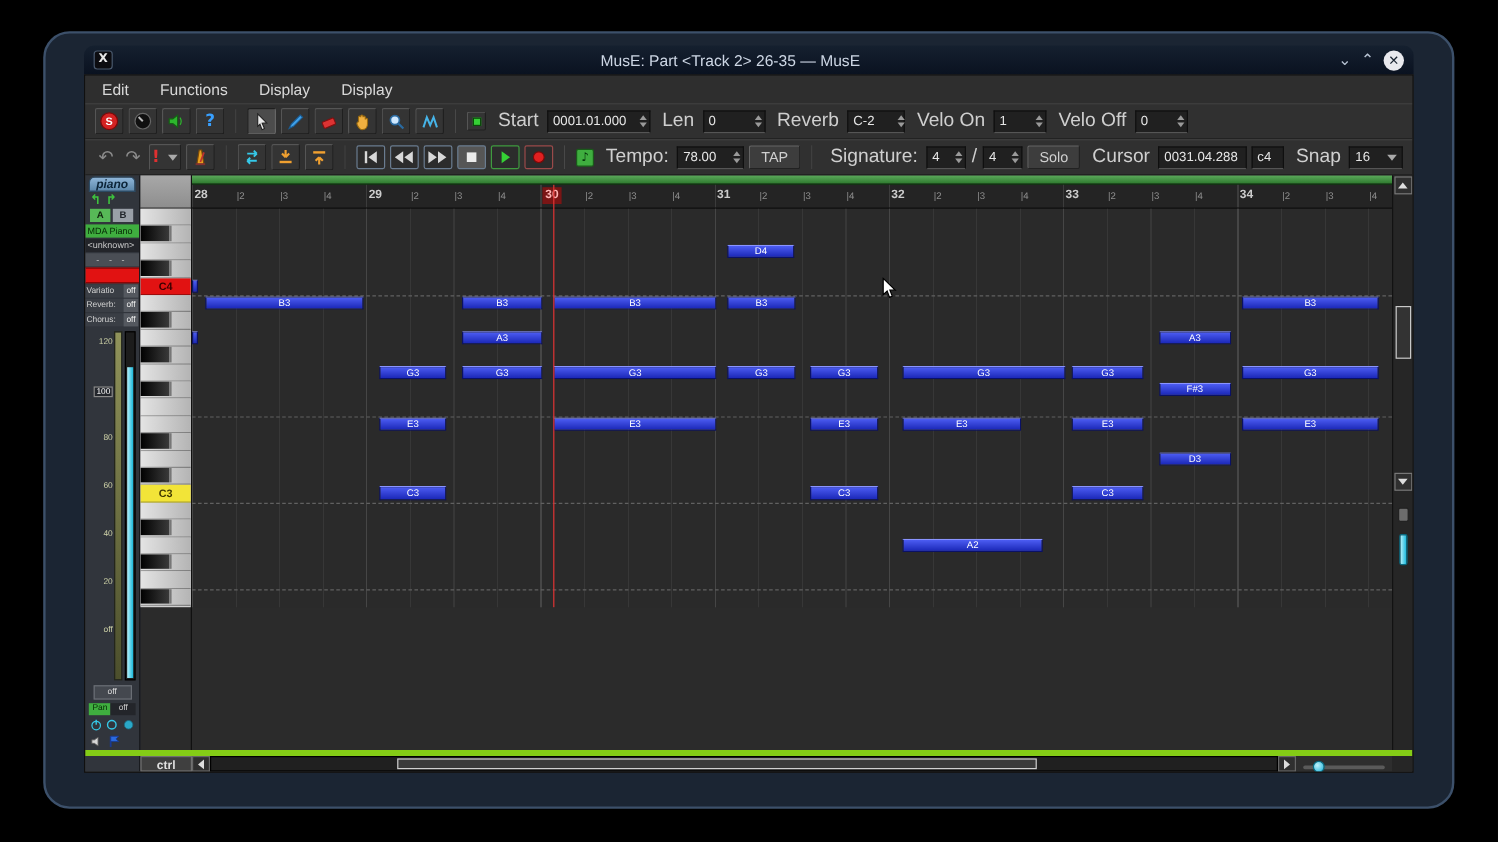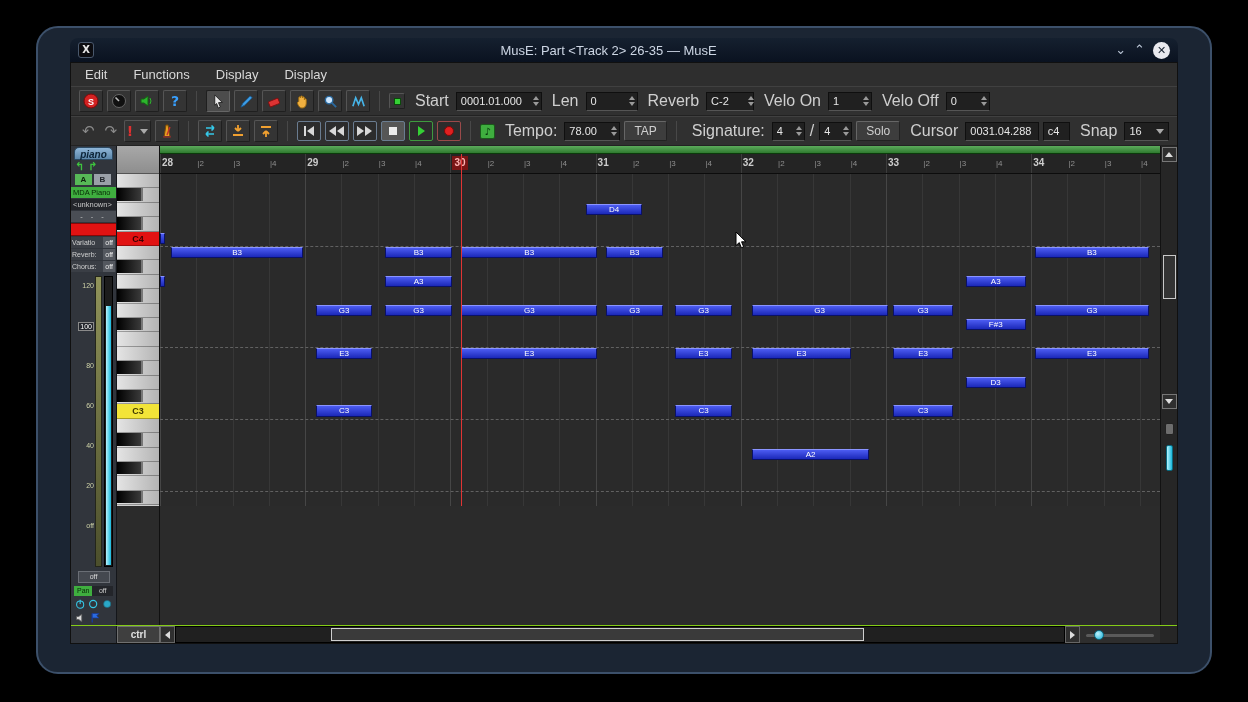--- a/index.html
+++ b/index.html
@@ -121,21 +121,21 @@
   .vscroll{width:17px;background:#262626;border-left:1px solid #121212;display:flex;flex-direction:column;align-items:center;}
   .vs-btn{width:15px;height:15px;margin-top:1px;background:#2f2f2f;border:1px solid #777;display:flex;align-items:center;justify-content:center;}
   .ch-up{width:0;height:0;border-left:4px solid transparent;border-right:4px solid transparent;border-bottom:5px solid #ddd;}
   .ch-dn{width:0;height:0;border-left:4px solid transparent;border-right:4px solid transparent;border-top:5px solid #ddd;}
   .vs-track{width:15px;height:230px;position:relative;margin-top:1px;}
   .vs-thumb{position:absolute;left:1px;right:1px;top:40%;height:19%;background:#333;border:1px solid #c8c8c8;}
   .vzoom{width:15px;flex:1;position:relative;}
   .vzoom-knob{position:absolute;left:3px;top:14px;width:9px;height:12px;background:#6d6d6d;border:1px solid #222;border-radius:2px;}
   .vzoom-handle{position:absolute;left:4px;top:36px;width:7px;height:26px;background:linear-gradient(90deg,#b6f2fc,#18b8dc);border:1px solid #0a6a80;border-radius:2px;}
   
-  .bottombar{height:18px;display:flex;background:#2e2e2e;border-top:1px solid #84cc16;}
+  .bottombar{height:18px;display:flex;background:#2e2e2e;border-top:5px solid #84cc16;}
   .bb-gap{width:46px;background:#31353c;border-right:1px solid #14161a;}
   .ctrl-btn{width:43px;background:#3f3f3f;border:1px solid #707070;color:#e0e0e0;
     font:bold 10px/15px "Liberation Sans",sans-serif;text-align:center;}
   .hs-btn{width:15px;background:#2f2f2f;border:1px solid #666;display:flex;align-items:center;justify-content:center;}
   .ch-l{width:0;height:0;border-top:4px solid transparent;border-bottom:4px solid transparent;border-right:5px solid #ddd;}
   .ch-r{width:0;height:0;border-top:4px solid transparent;border-bottom:4px solid transparent;border-left:5px solid #ddd;}
   .hs-track{flex:1;position:relative;background:#202020;border:1px solid #000;}
   .hs-thumb{position:absolute;top:1px;bottom:1px;left:17.5%;width:60%;background:#3a3a3a;border:1px solid #cfcfcf;}
   .zoom-sl{width:80px;position:relative;}
   .zoom-line{position:absolute;left:6px;right:6px;top:8px;height:3px;background:#5a5a5a;border-radius:2px;}
@@ -521,21 +521,21 @@
             <svg width="13" height="19" viewBox="0 0 13 19">
                   <path d="M1 1 L1 14.5 L4.3 11.6 L6.3 16.8 L8.6 15.8 L6.6 10.8 L11 10.8 Z" fill="#fff" stroke="#000"></path>
                 </svg>
           </div>
         <div class="hline" style="top: 72px;"></div>
               <div class="hline" style="top: 172.8px;"></div>
               <div class="hline" style="top: 244.8px;"></div>
               <div class="hline" style="top: 316.8px;"></div>
               <div class="note" style="left: 0px; top: 58.6px; width: 4.534px; height: 11.4px;"></div>
               <div class="note" style="left: 0px; top: 101.8px; width: 4.534px; height: 11.4px;"></div>
-              <div class="note" style="left: 426px; top: 29.8px; width: 56.08px; height: 11.4px;">D4</div>
+              <div class="note" style="left: 446px; top: 29.8px; width: 56.08px; height: 11.4px;">D4</div>
               <div class="note" style="left: 10.89px; top: 73px; width: 132.31px; height: 11.4px;">B3</div>
               <div class="note" style="left: 225.06px; top: 73px; width: 66.97px; height: 11.4px;">B3</div>
               <div class="note" style="left: 301.29px; top: 73px; width: 135.94px; height: 11.4px;">B3</div>
               <div class="note" style="left: 446.49px; top: 73px; width: 56.08px; height: 11.4px;">B3</div>
               <div class="note" style="left: 874.83px; top: 73px; width: 114.16px; height: 11.4px;">B3</div>
               <div class="note" style="left: 225.06px; top: 101.8px; width: 66.97px; height: 11.4px;">A3</div>
               <div class="note" style="left: 805.86px; top: 101.8px; width: 59.71px; height: 11.4px;">A3</div>
               <div class="note" style="left: 156.09px; top: 130.6px; width: 56.08px; height: 11.4px;">G3</div>
               <div class="note" style="left: 225.06px; top: 130.6px; width: 66.97px; height: 11.4px;">G3</div>
               <div class="note" style="left: 301.29px; top: 130.6px; width: 135.94px; height: 11.4px;">G3</div>

